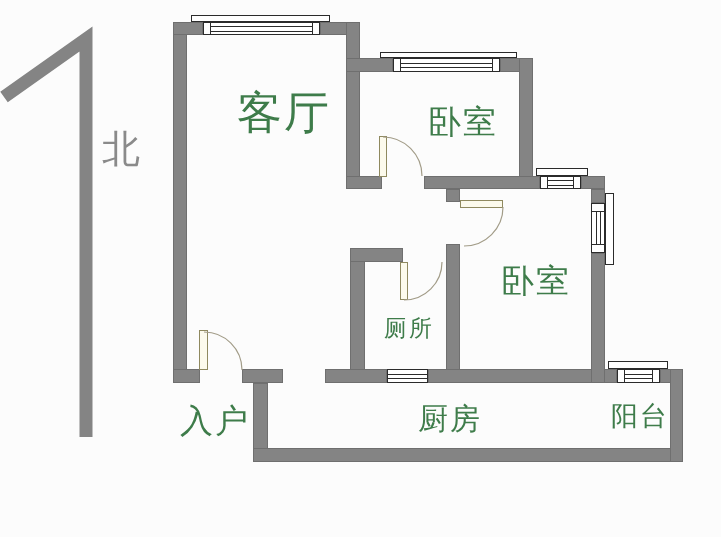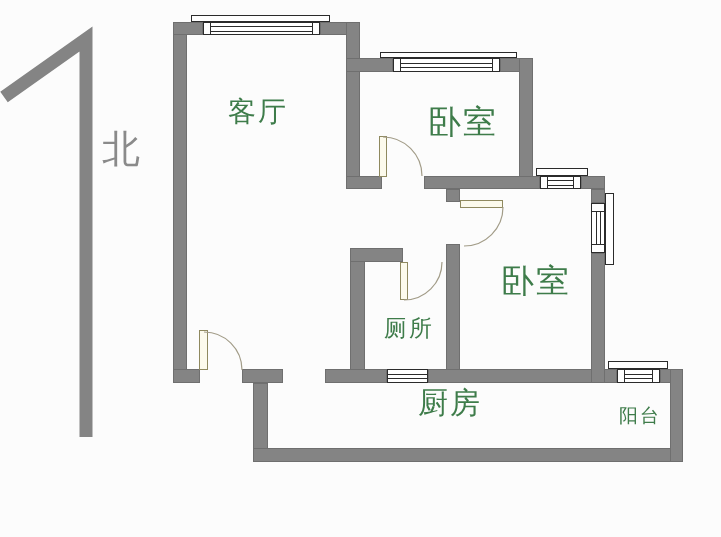--- a/index.html
+++ b/index.html
@@ -124,20 +124,21 @@
   <svg class="overlay" width="721" height="537">
     <polyline id="north-arrow" points="4,97 86,39 86,437" fill="none" stroke-width="13" stroke="#848484"></polyline>
     <g id="door-arcs" fill="none" stroke-width="1.2" stroke="#a29c88">
       <path d="M 383 137 A 39 39 0 0 1 422 176"></path>
       <path d="M 503 207 A 39 39 0 0 1 464 246"></path>
       <path d="M 404 300 A 38 38 0 0 0 442 262"></path>
       <path d="M 204 332 A 38 38 0 0 1 242 370"></path>
     </g>
   </svg>
 
-  <div class="room-label" style="left:258px;top:112px;font-size:28px">客厅</div>
+  <div class="room-label" style="left:284px;top:112px;font-size:45px">客厅</div>
   <div class="room-label" style="left:463px;top:121px;font-size:33px">卧室</div>
   <div class="room-label" style="left:536px;top:280px;font-size:33px">卧室</div>
   <div class="room-label" style="left:409px;top:328px;font-size:23px">厕所</div>
-  <div class="room-label" style="left:450px;top:403px;font-size:30px">厨房</div>
-  <div class="room-label" style="left:640px;top:415px;font-size:19px">阳台</div>
+  <div class="room-label" style="left:215px;top:420px;font-size:33px">入户</div>
+  <div class="room-label" style="left:450px;top:419px;font-size:30px">厨房</div>
+  <div class="room-label" style="left:640px;top:415px;font-size:27px">阳台</div>
   <div class="north-label" style="left:121px;top:149px;font-size:38px">北</div>
 </div>
 
 </body></html>

